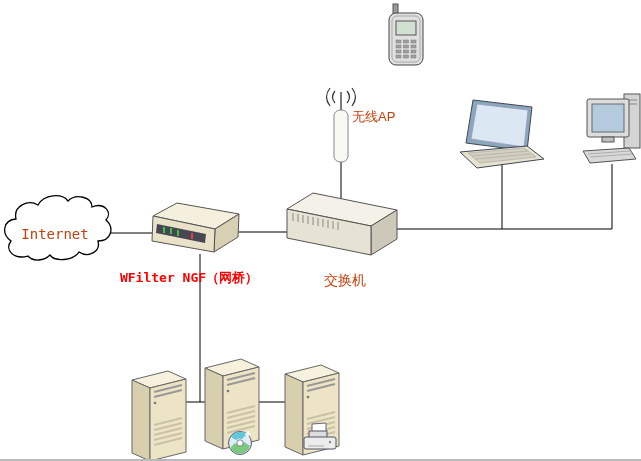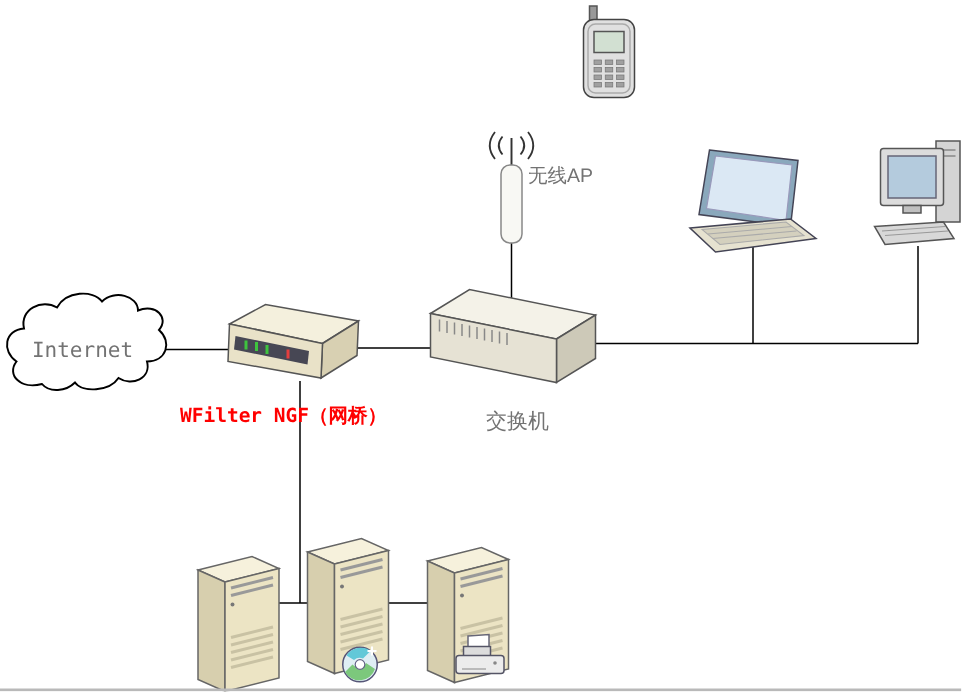--- a/index.html
+++ b/index.html
@@ -6,21 +6,21 @@
   .canvas{
     position:relative;
     width:641px;height:461px;
     background:#ffffff;
     overflow:hidden;
     font-family:"Liberation Sans", sans-serif;
   }
   .canvas svg{position:absolute;left:0;top:0;}
   .label{
     position:absolute;
-    color:#737373;
+    color:#c2410c;
     font-size:13px;
     line-height:1.2;
     white-space:nowrap;
     z-index:5;
   }
   .label-internet{
     left:8px;top:226px;width:94px;text-align:center;
     font-family:"DejaVu Sans Mono", monospace;
     font-size:14px;
   }

